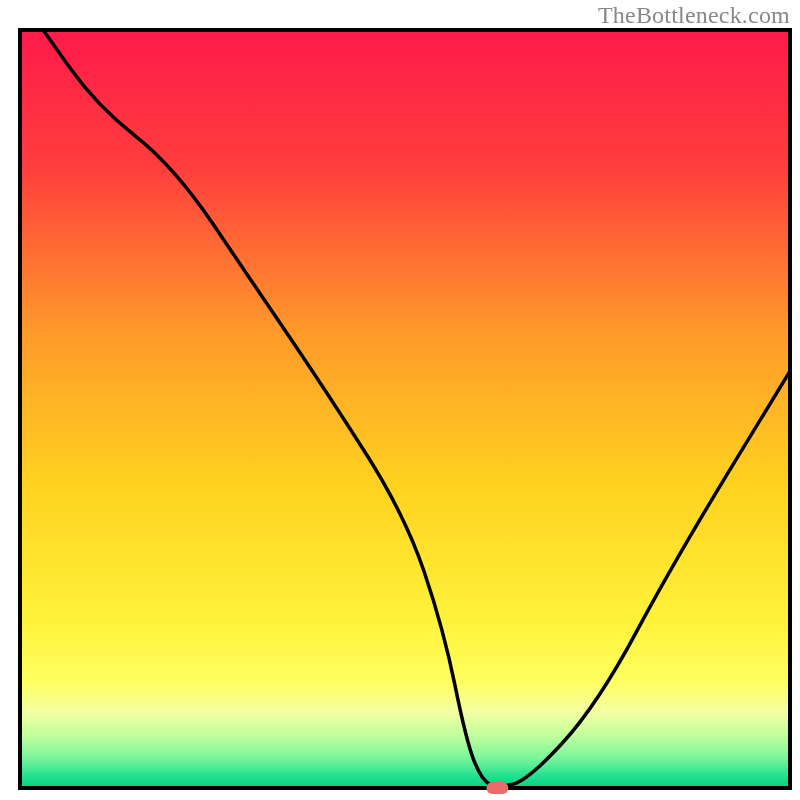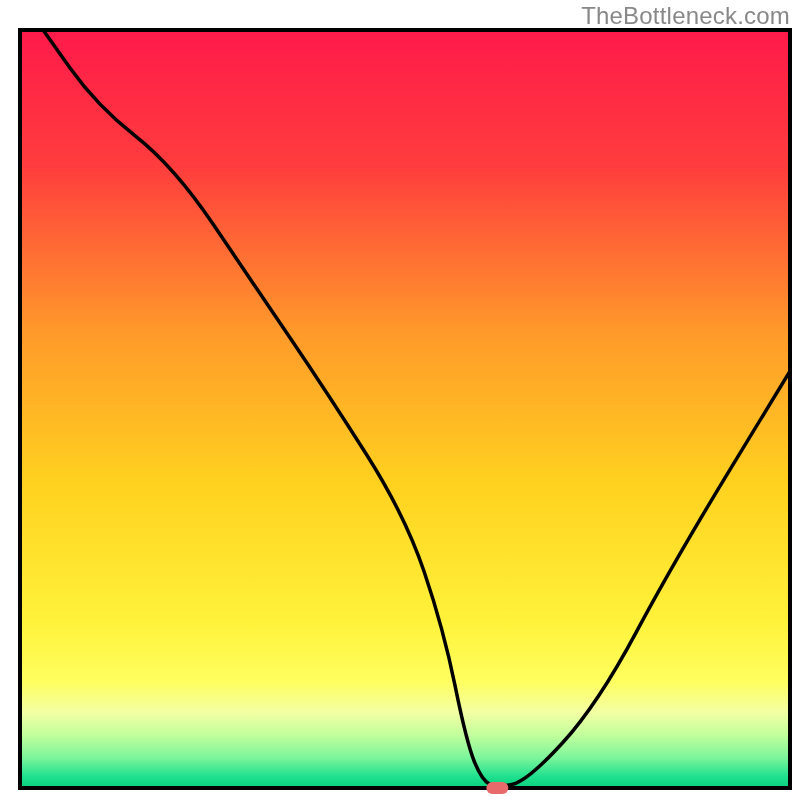--- a/index.html
+++ b/index.html
@@ -17,20 +17,21 @@
   }
   .watermark {
     position: absolute;
     top: 2px;
     right: 10px;
     color: #888;
     font-size: 24px;
     font-weight: 500;
     letter-spacing: 0.2px;
     z-index: 10;
+    font-family: Liberation Serif, serif;
   }
   svg {
     display: block;
   }
 </style>
 </head>
 <body>
 
 <div class="chart-wrap">
 

